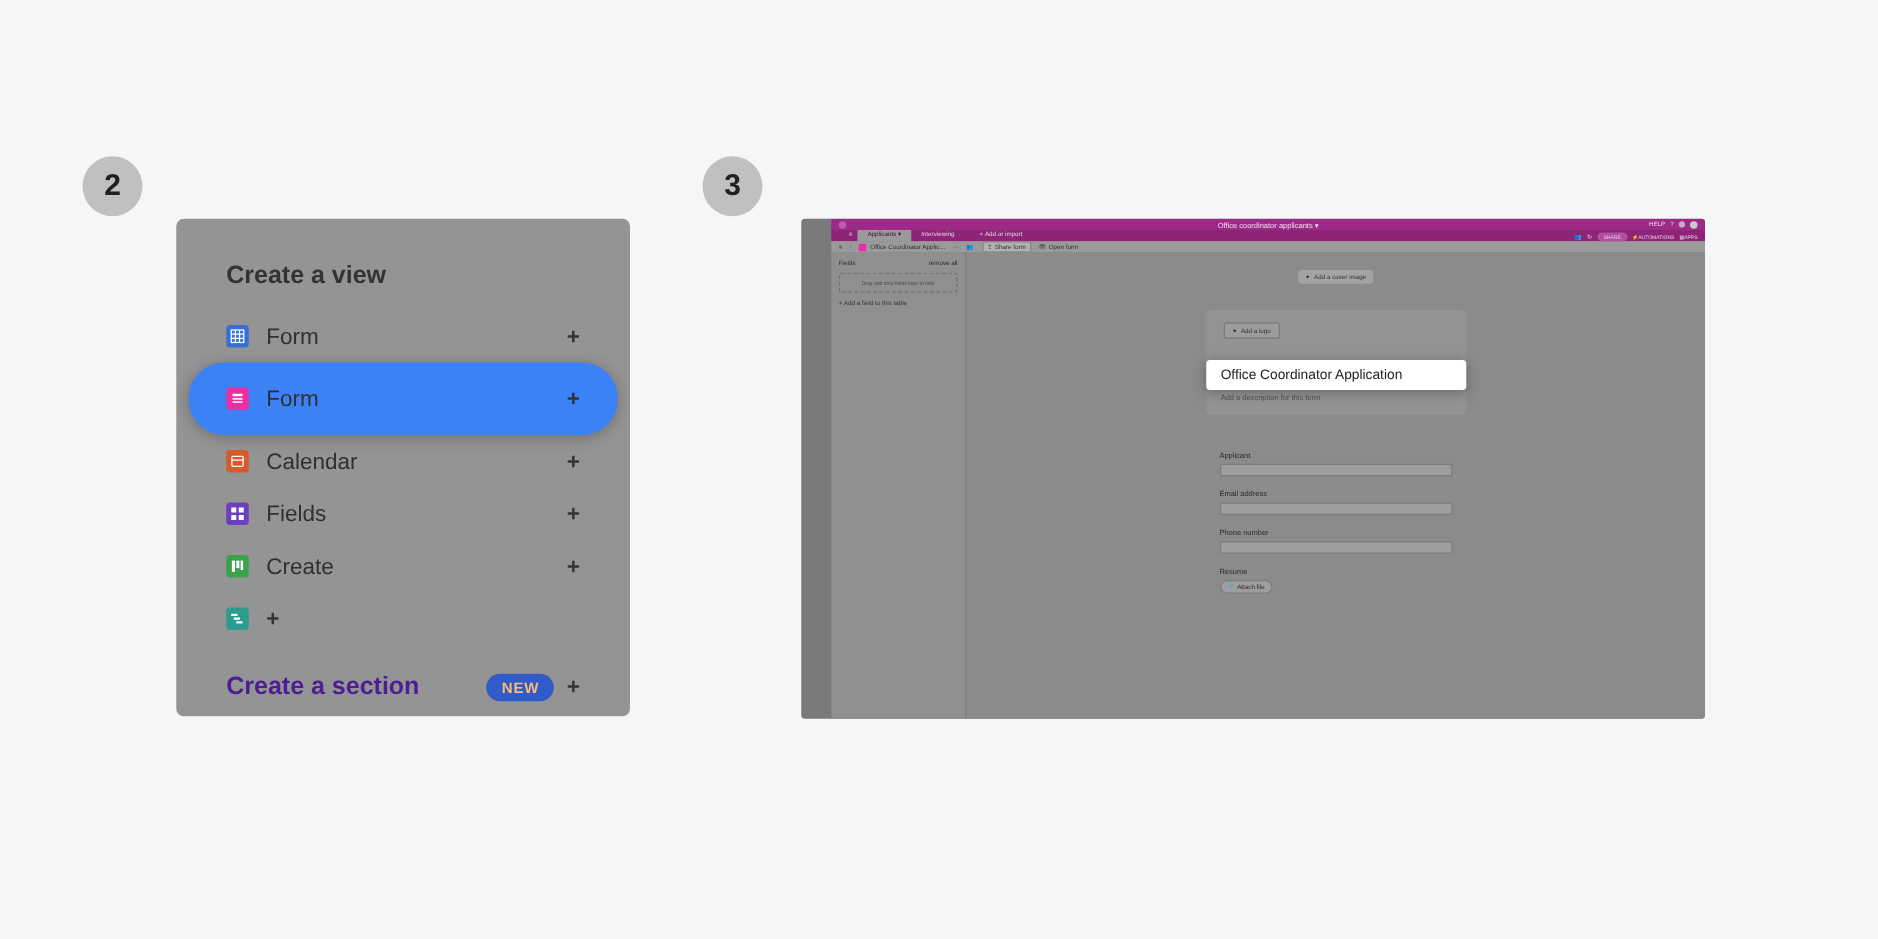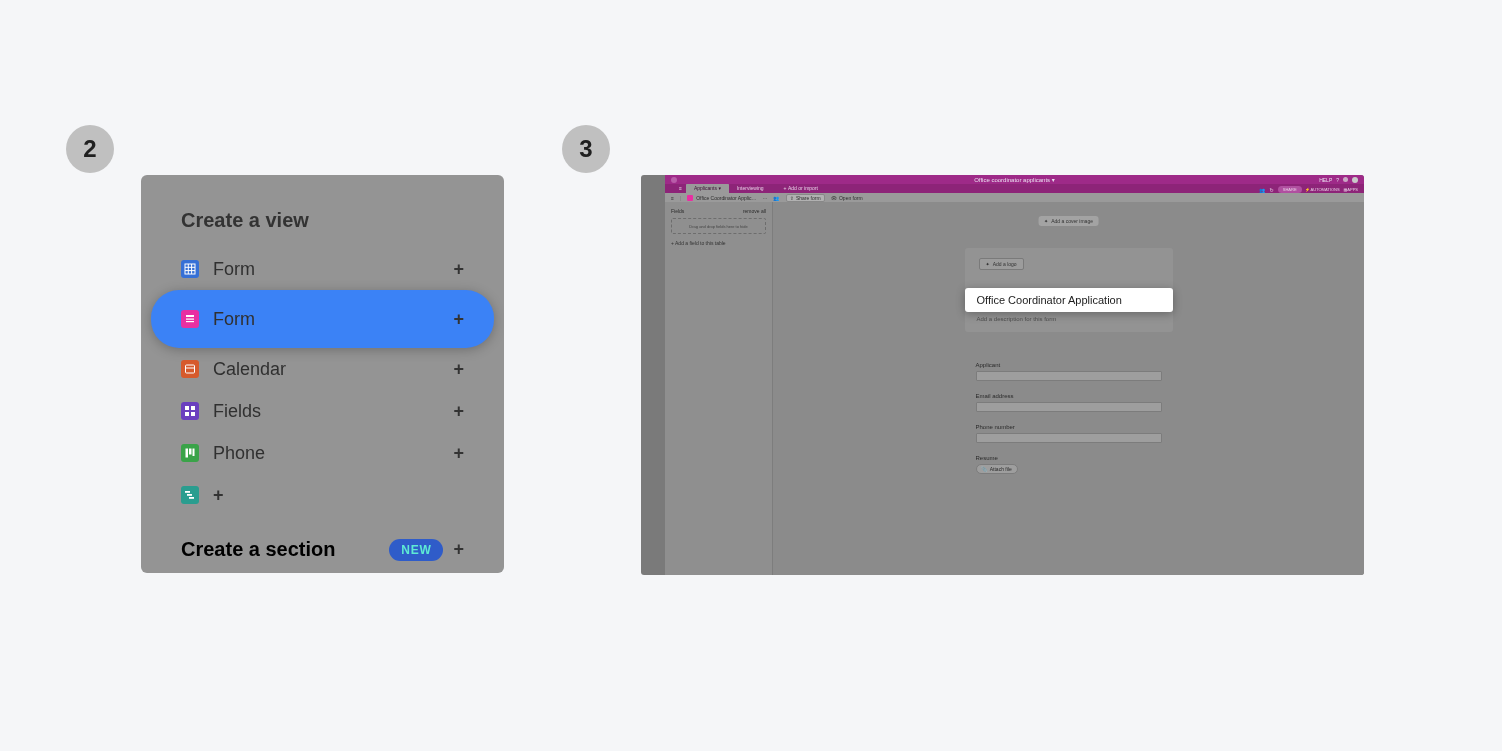--- a/index.html
+++ b/index.html
@@ -85,25 +85,25 @@
   .view-icon svg { width:12px; height:12px; }
 
   .p2-section {
     display:flex;
     align-items:center;
     padding: 0 40px;
     margin-top: 22px;
     gap: 10px;
   }
   .p2-section .label {
-    color:#000000; font-size:20px; font-weight:600; flex:1;
+    color:#4c1d95; font-size:20px; font-weight:600; flex:1;
   }
   .new-pill {
     background:#2f5cc9;
-    color:#5eead4;
+    color:#fdba74;
     font-size:12px;
     font-weight:700;
     letter-spacing:.06em;
     border-radius:14px;
     padding:4px 12px;
   }
 
   
   #panel3 {
     position: absolute;
@@ -322,21 +322,21 @@
   </div>
 
   <div class="view-row">
     <span class="view-icon ic-kan">
       <svg viewBox="0 0 12 12">
           <rect x="1.5" y="1.5" width="2.5" height="9" fill="#fff"></rect>
           <rect x="5" y="1.5" width="2.5" height="6" fill="#fff"></rect>
           <rect x="8.5" y="1.5" width="2" height="7.5" fill="#fff"></rect>
         </svg>
     </span>
-    <span class="view-label">Phone</span>
+    <span class="view-label">Create</span>
     <span class="plus">+</span>
   </div>
 
   <div class="view-row">
     <span class="view-icon ic-gantt">
       <svg viewBox="0 0 12 12">
           <rect x="1" y="2" width="5" height="1.8" fill="#fff"></rect>
           <rect x="3" y="5" width="5" height="1.8" fill="#fff"></rect>
           <rect x="5" y="8" width="5" height="1.8" fill="#fff"></rect>
         </svg>

